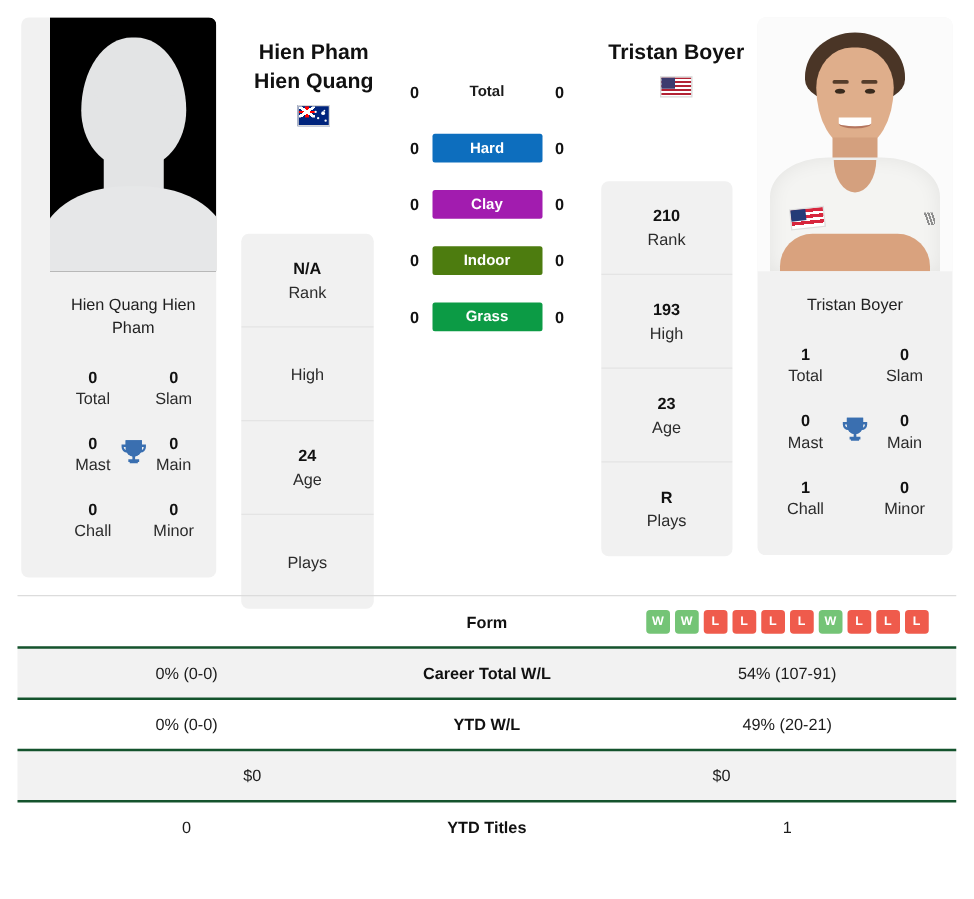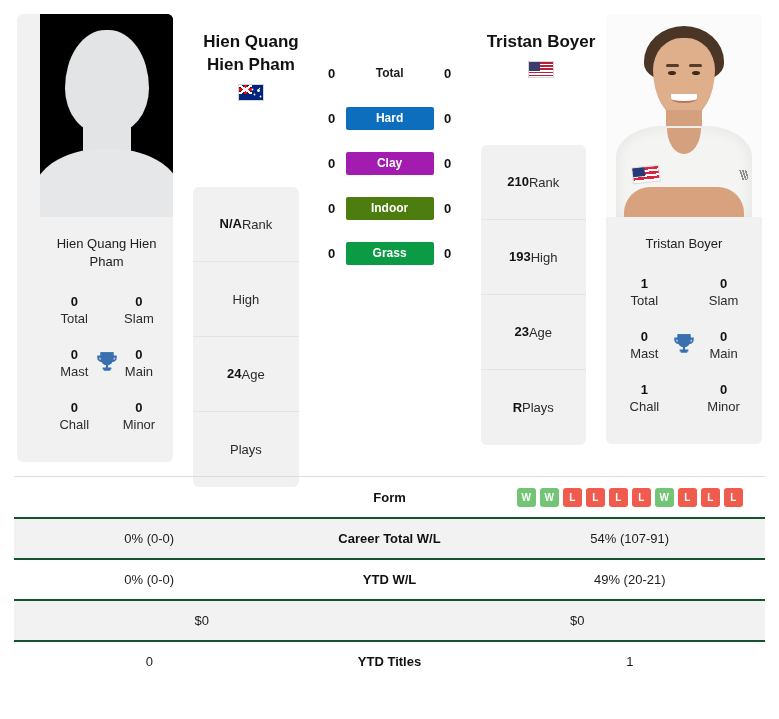--- a/index.html
+++ b/index.html
@@ -193,21 +193,21 @@
     margin: 0 20px;
     background: #f1f1f1;
     border-radius: 6px;
     overflow: hidden;
   }
   .info-stack.left  { align-self: flex-start; margin-top: 173px; }
   .info-stack.right { align-self: flex-start; margin-top: 131px; }
   .info-cell {
     height: 75px;
     display: flex;
-    flex-direction: row;
+    flex-direction: column;
     align-items: center;
     justify-content: center;
     border-bottom: 1px solid #e4e4e4;
   }
   .info-cell:last-child { border-bottom: none; }
   .info-val {
     font-size: 13px; font-weight: bold; color: #111; line-height: 18px;
   }
   .info-lbl {
     font-size: 13px; color: #2b2b2b; line-height: 19px;
@@ -532,22 +532,22 @@
           <div class="stat-cell">
             <div class="stat-val">0</div>
             <div class="stat-lbl">Minor</div>
           </div>
         </div>
       </div>
     </div>
   </div>
 
   <div class="hdr" style="left:176px; top:30px;">
+    <div class="hdr-name">Hien Pham</div>
     <div class="hdr-name">Hien Quang</div>
-    <div class="hdr-name">Hien Pham</div>
     <span class="flag flag-au"></span>
   </div>
 
   <div class="hdr" style="left:466px; top:30px;">
     <div class="hdr-name">Tristan Boyer</div>
     <span class="flag flag-us"></span>
   </div>
 
   <div class="stats-table">
 

